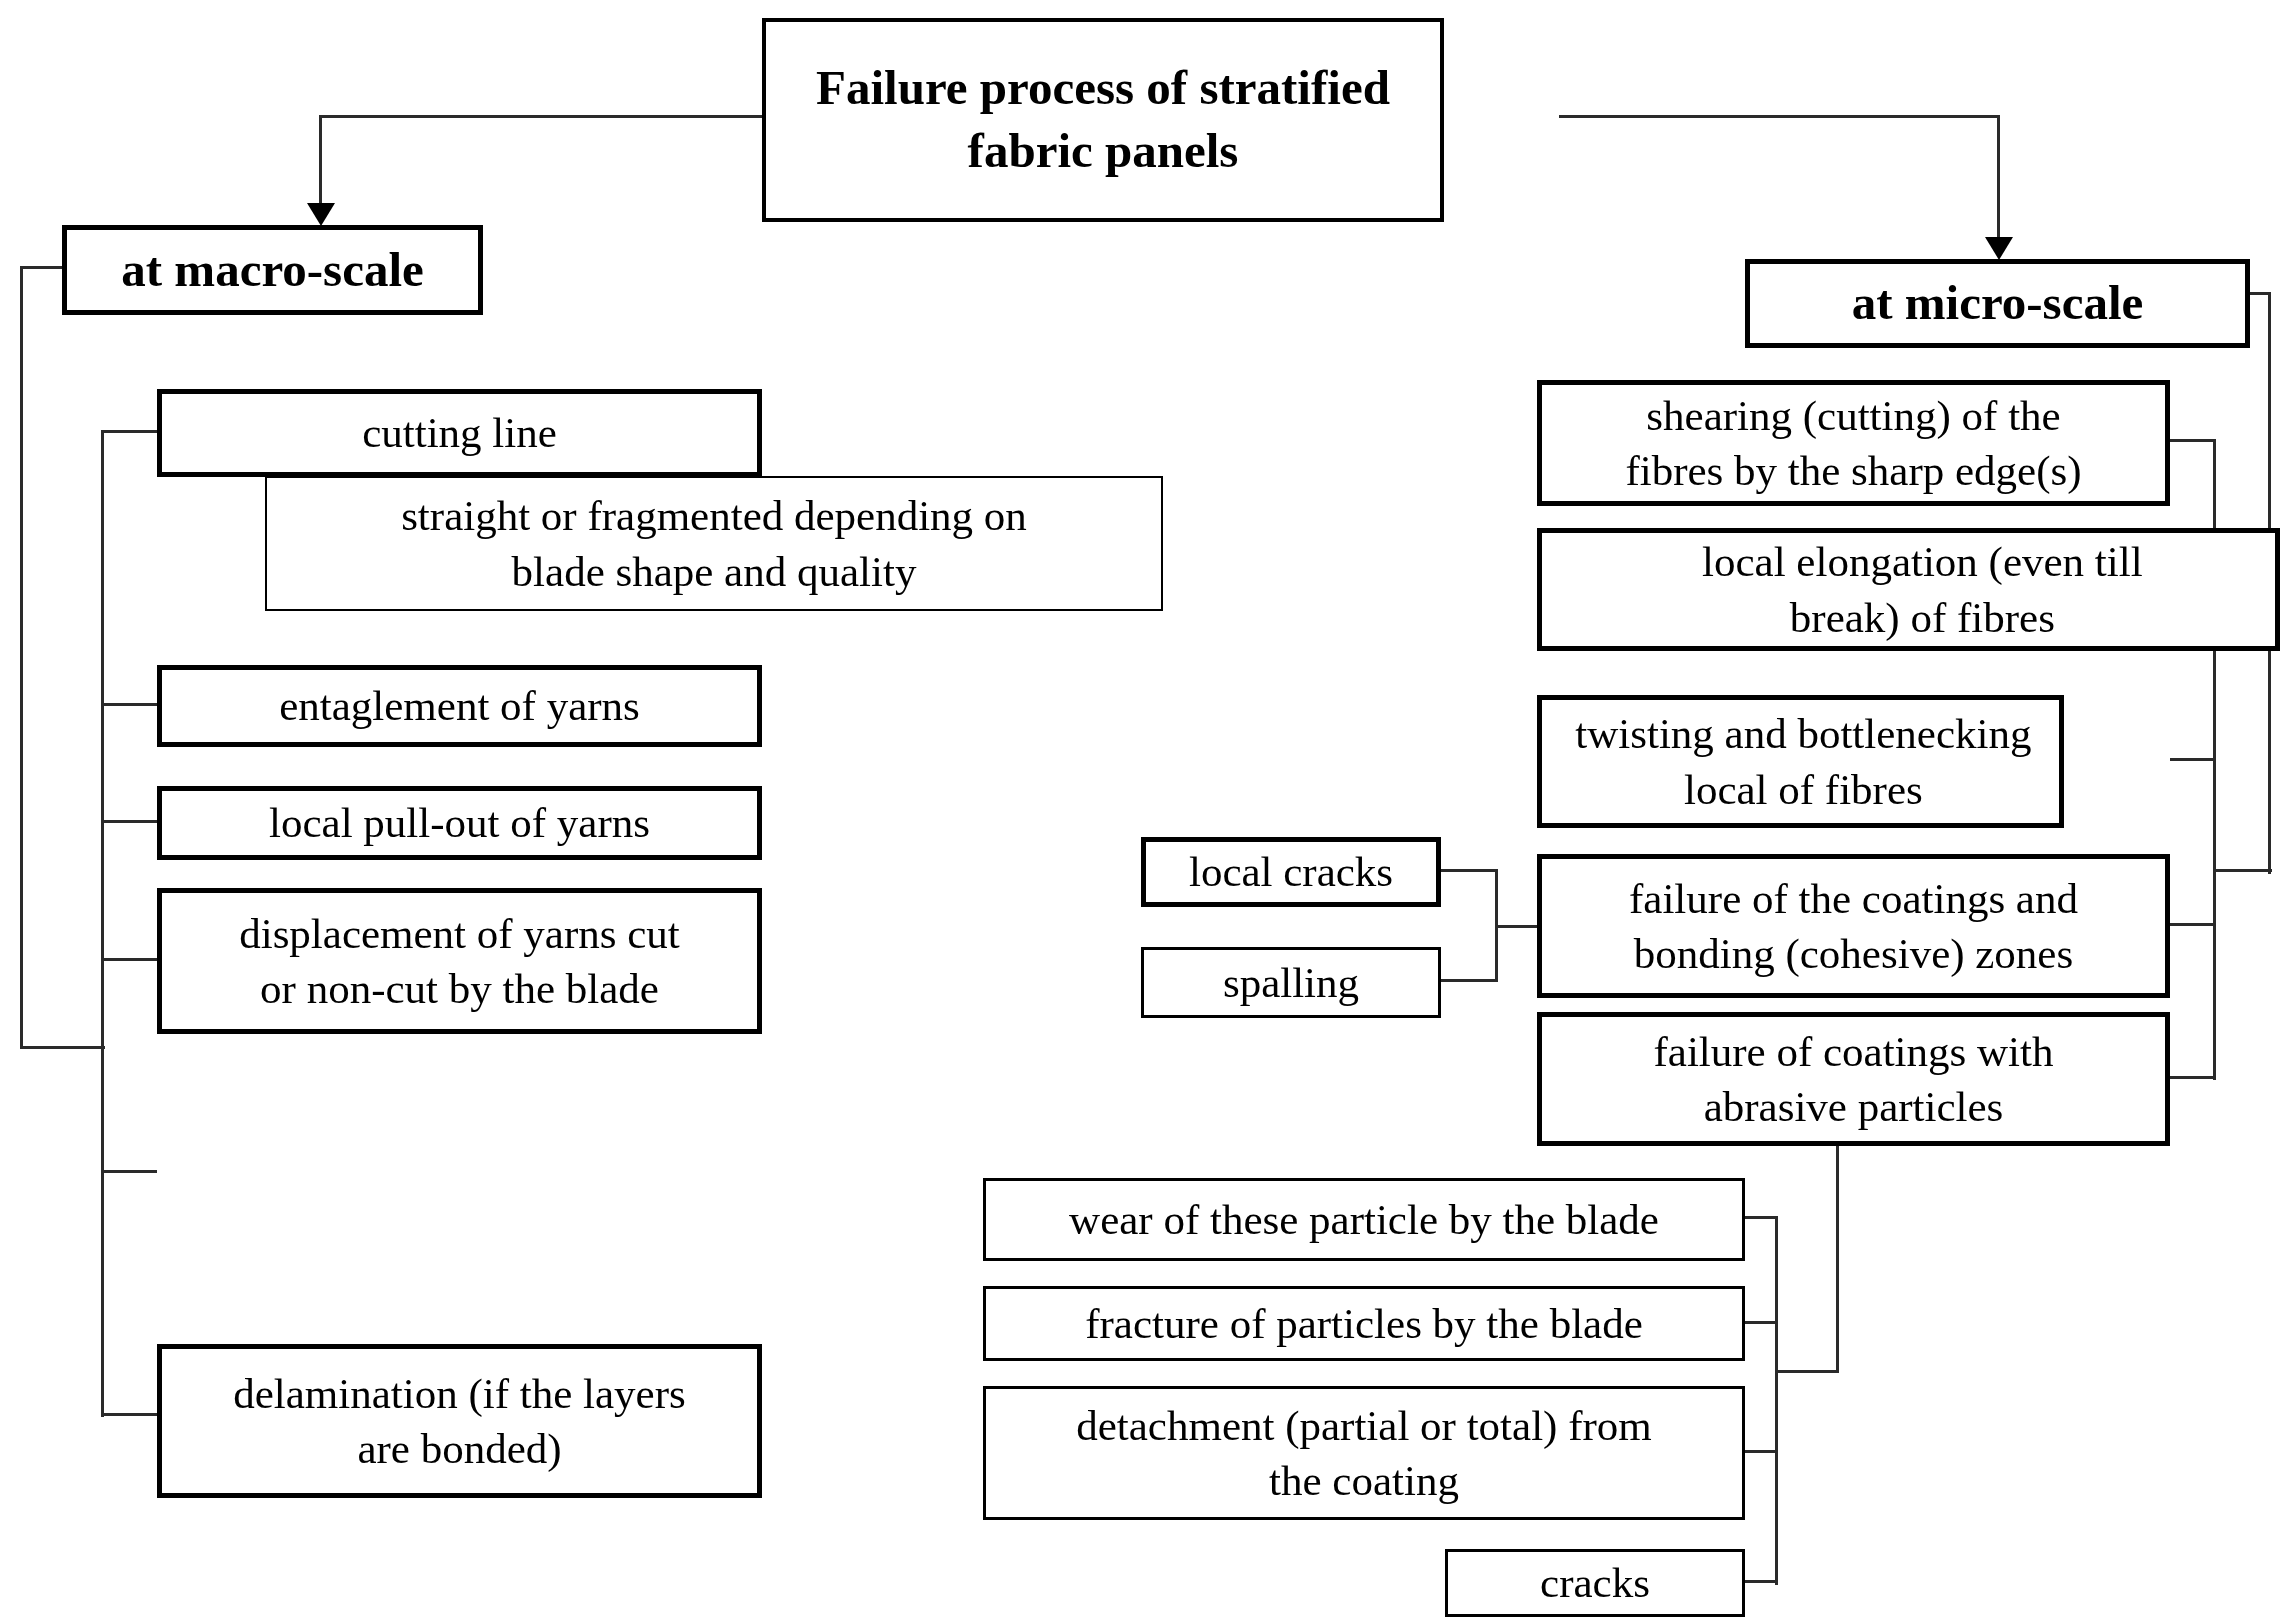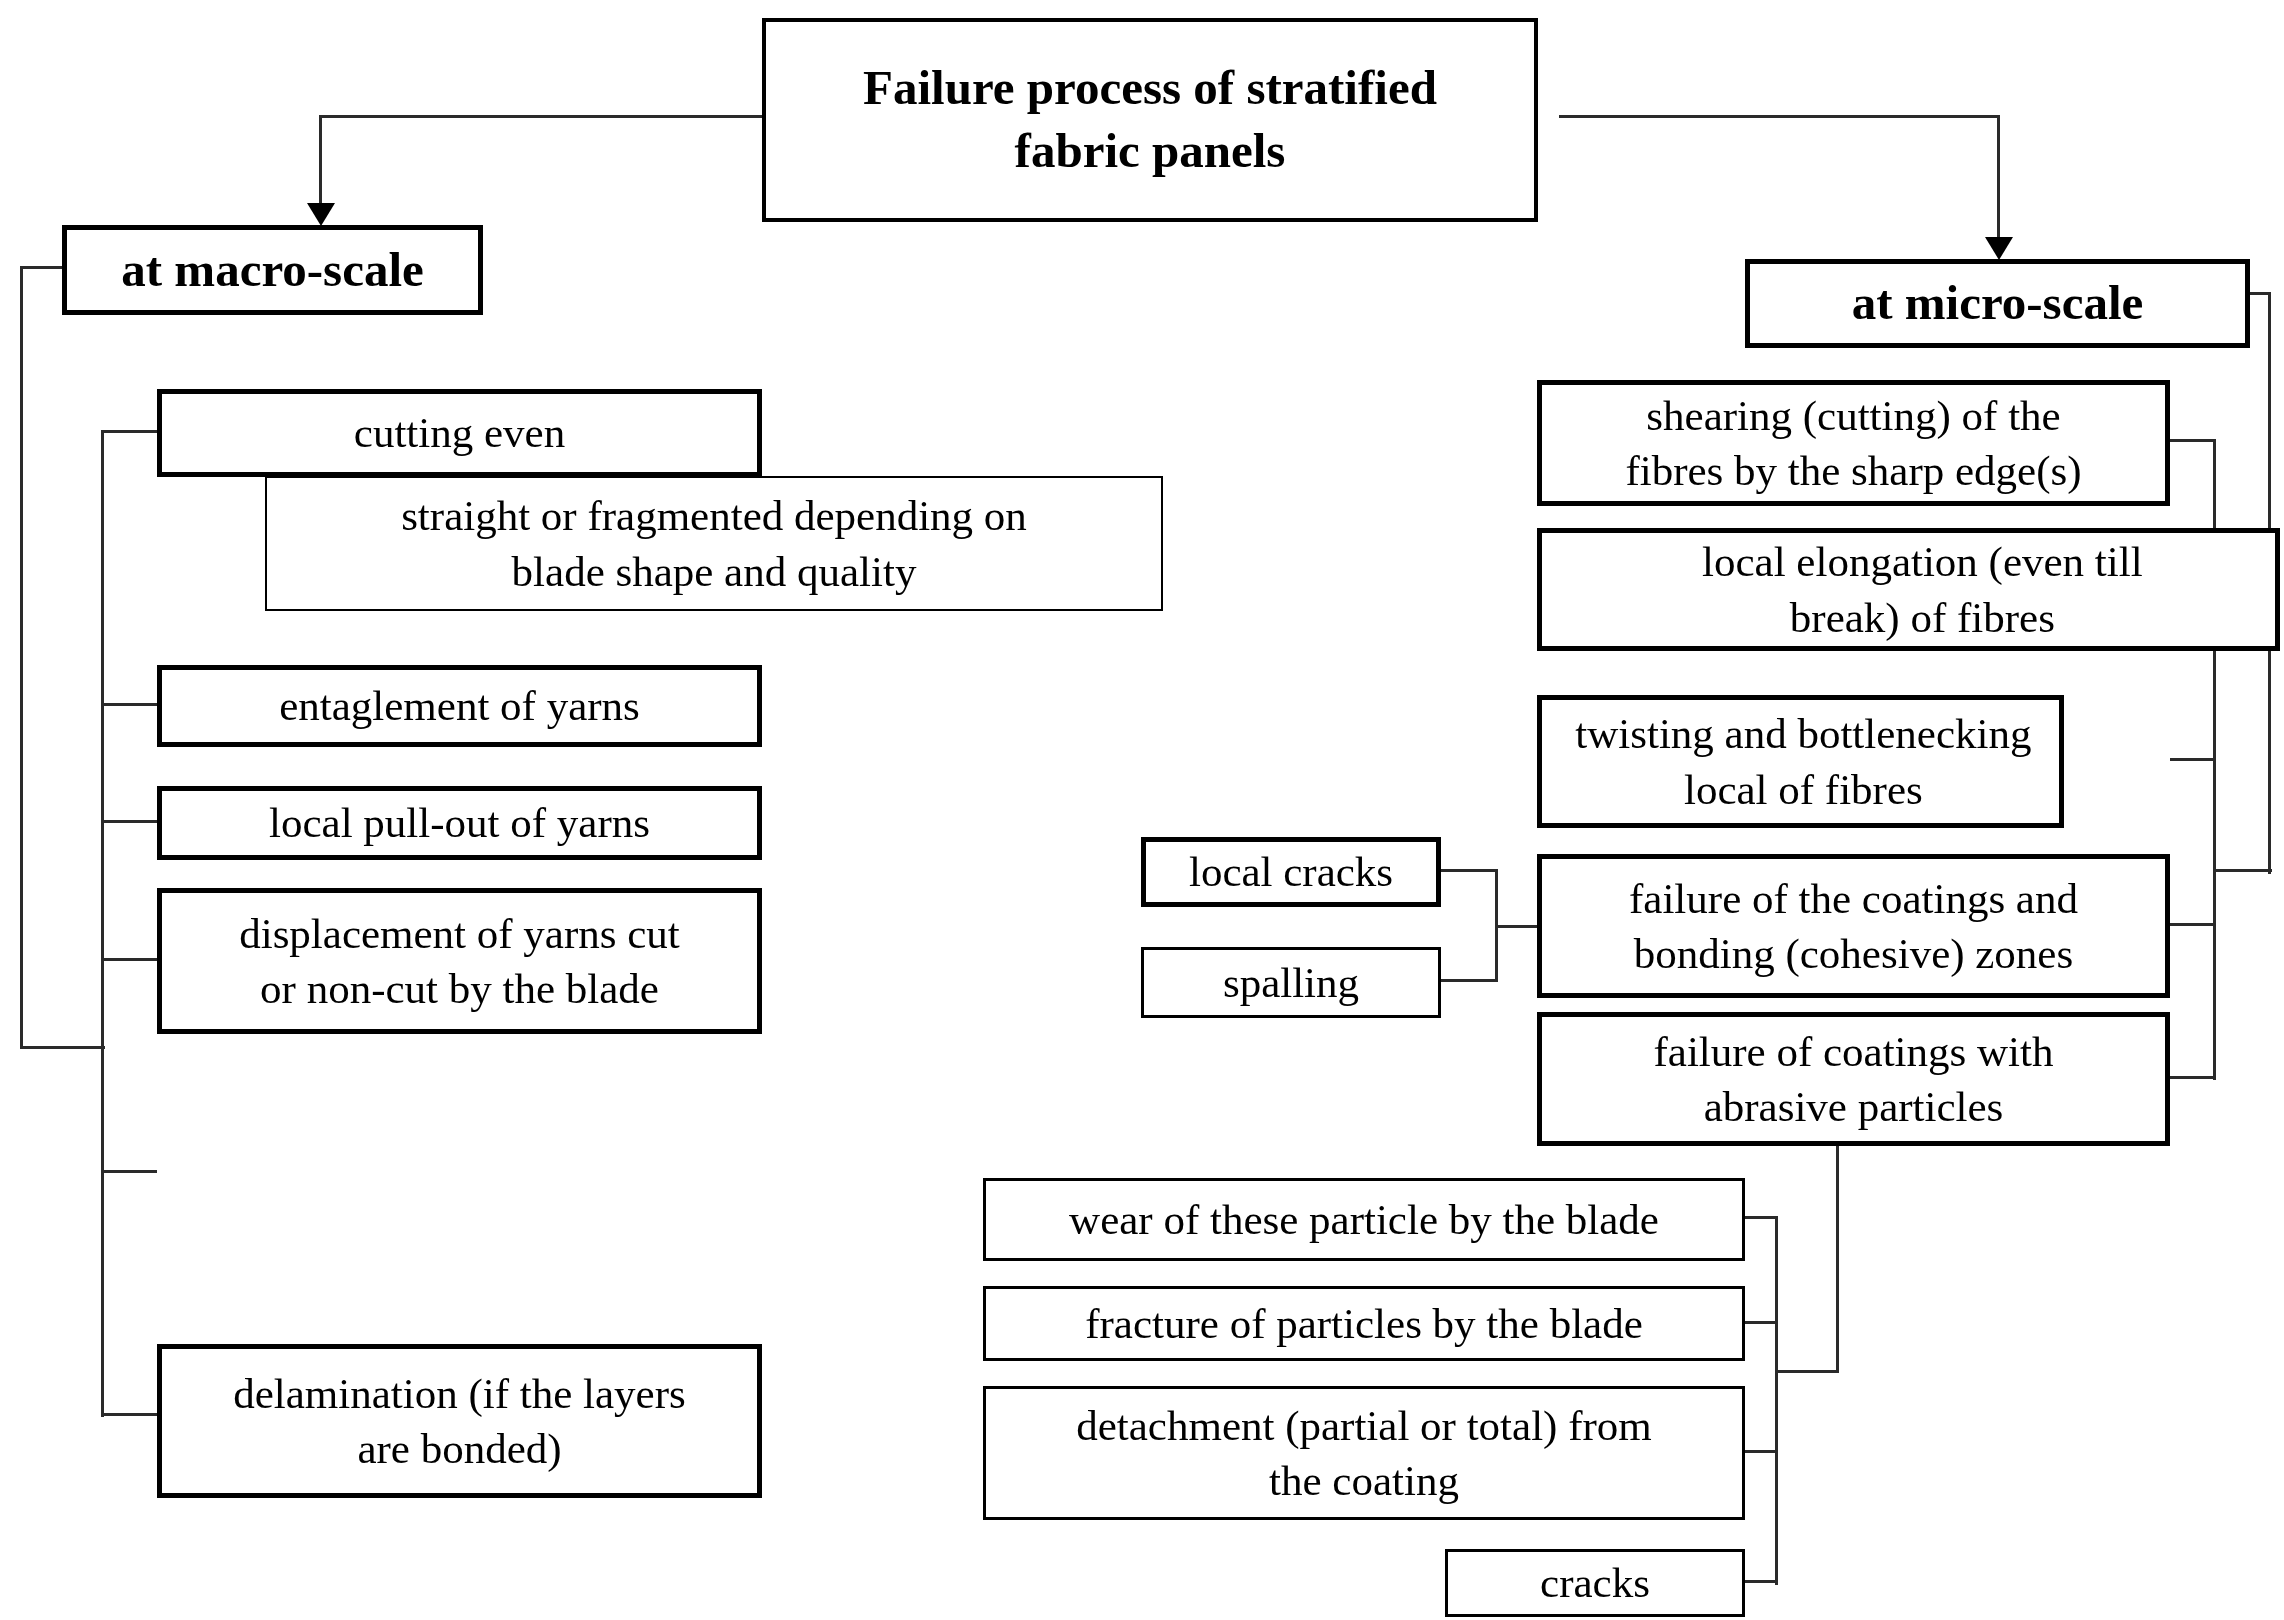--- a/index.html
+++ b/index.html
@@ -59,28 +59,28 @@
   <div class="ln" style="left:1495px;top:925px;width:42px;height:3.1px;"></div>
 
   <div class="ln" style="left:1836px;top:1144px;width:3.1px;height:229px;"></div>
   <div class="ln" style="left:1776px;top:1370px;width:63px;height:3.1px;"></div>
   <div class="ln" style="left:1775px;top:1216px;width:3.1px;height:369px;"></div>
   <div class="ln" style="left:1745px;top:1216px;width:30px;height:3.1px;"></div>
   <div class="ln" style="left:1745px;top:1321px;width:30px;height:3.1px;"></div>
   <div class="ln" style="left:1745px;top:1450px;width:30px;height:3.1px;"></div>
   <div class="ln" style="left:1745px;top:1580px;width:30px;height:3.1px;"></div>
 
-  <div class="bx hdr b6" style="left:762px;top:18px;width:776px;height:204px;">Failure process of stratified
+  <div class="bx hdr b6" style="left:762px;top:18px;width:682px;height:204px;">Failure process of stratified
 fabric panels</div>
 
   <div class="bx hdr" style="left:62px;top:225px;width:421px;height:90px;">at macro-scale</div>
 
   <div class="bx hdr" style="left:1745px;top:259px;width:505px;height:89px;">at micro-scale</div>
 
-  <div class="bx" style="left:157px;top:389px;width:605px;height:88px;">cutting even</div>
+  <div class="bx" style="left:157px;top:389px;width:605px;height:88px;">cutting line</div>
   <div class="bx b3" style="left:265px;top:476px;width:898px;height:135px;">straight or fragmented depending on
 blade shape and quality</div>
   <div class="bx" style="left:157px;top:665px;width:605px;height:82px;">entaglement of yarns</div>
   <div class="bx" style="left:157px;top:786px;width:605px;height:74px;">local pull-out of yarns</div>
   <div class="bx" style="left:157px;top:888px;width:605px;height:146px;">displacement of yarns cut
 or non-cut by the blade</div>
   <div class="bx" style="left:157px;top:1344px;width:605px;height:154px;">delamination (if the layers
 are bonded)</div>
 
   <div class="bx" style="left:1537px;top:380px;width:633px;height:126px;">shearing (cutting) of the

